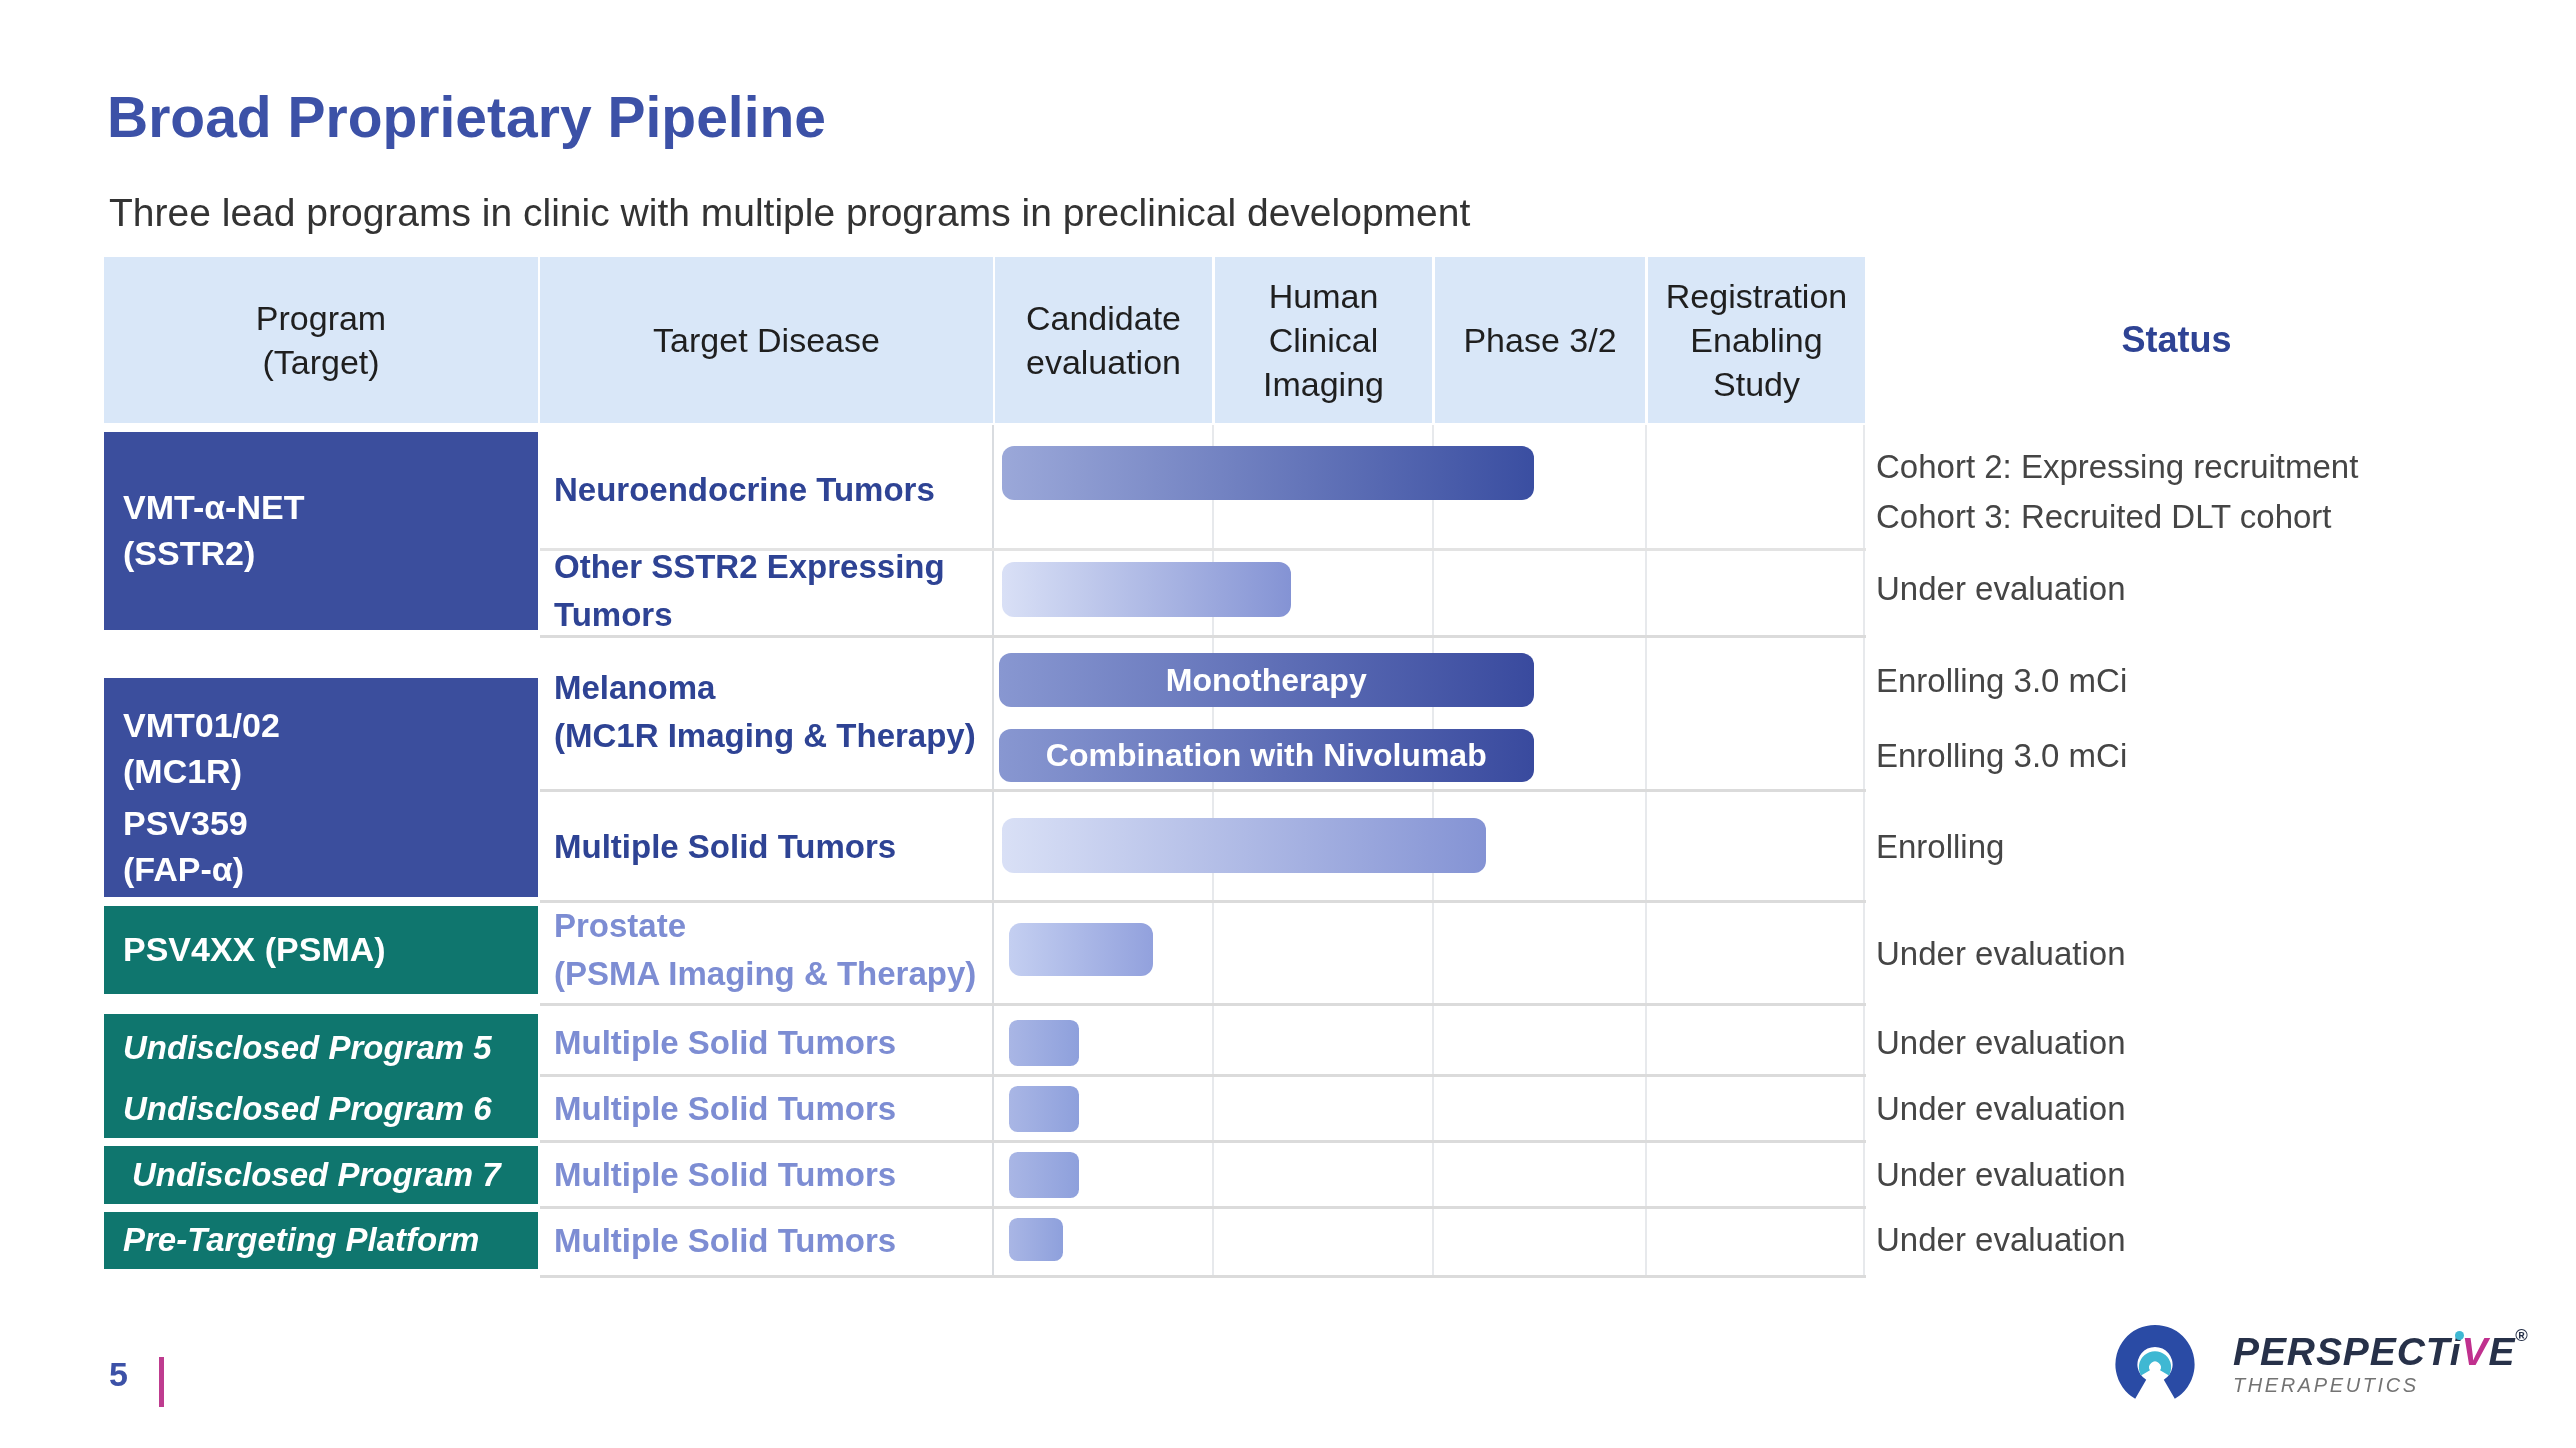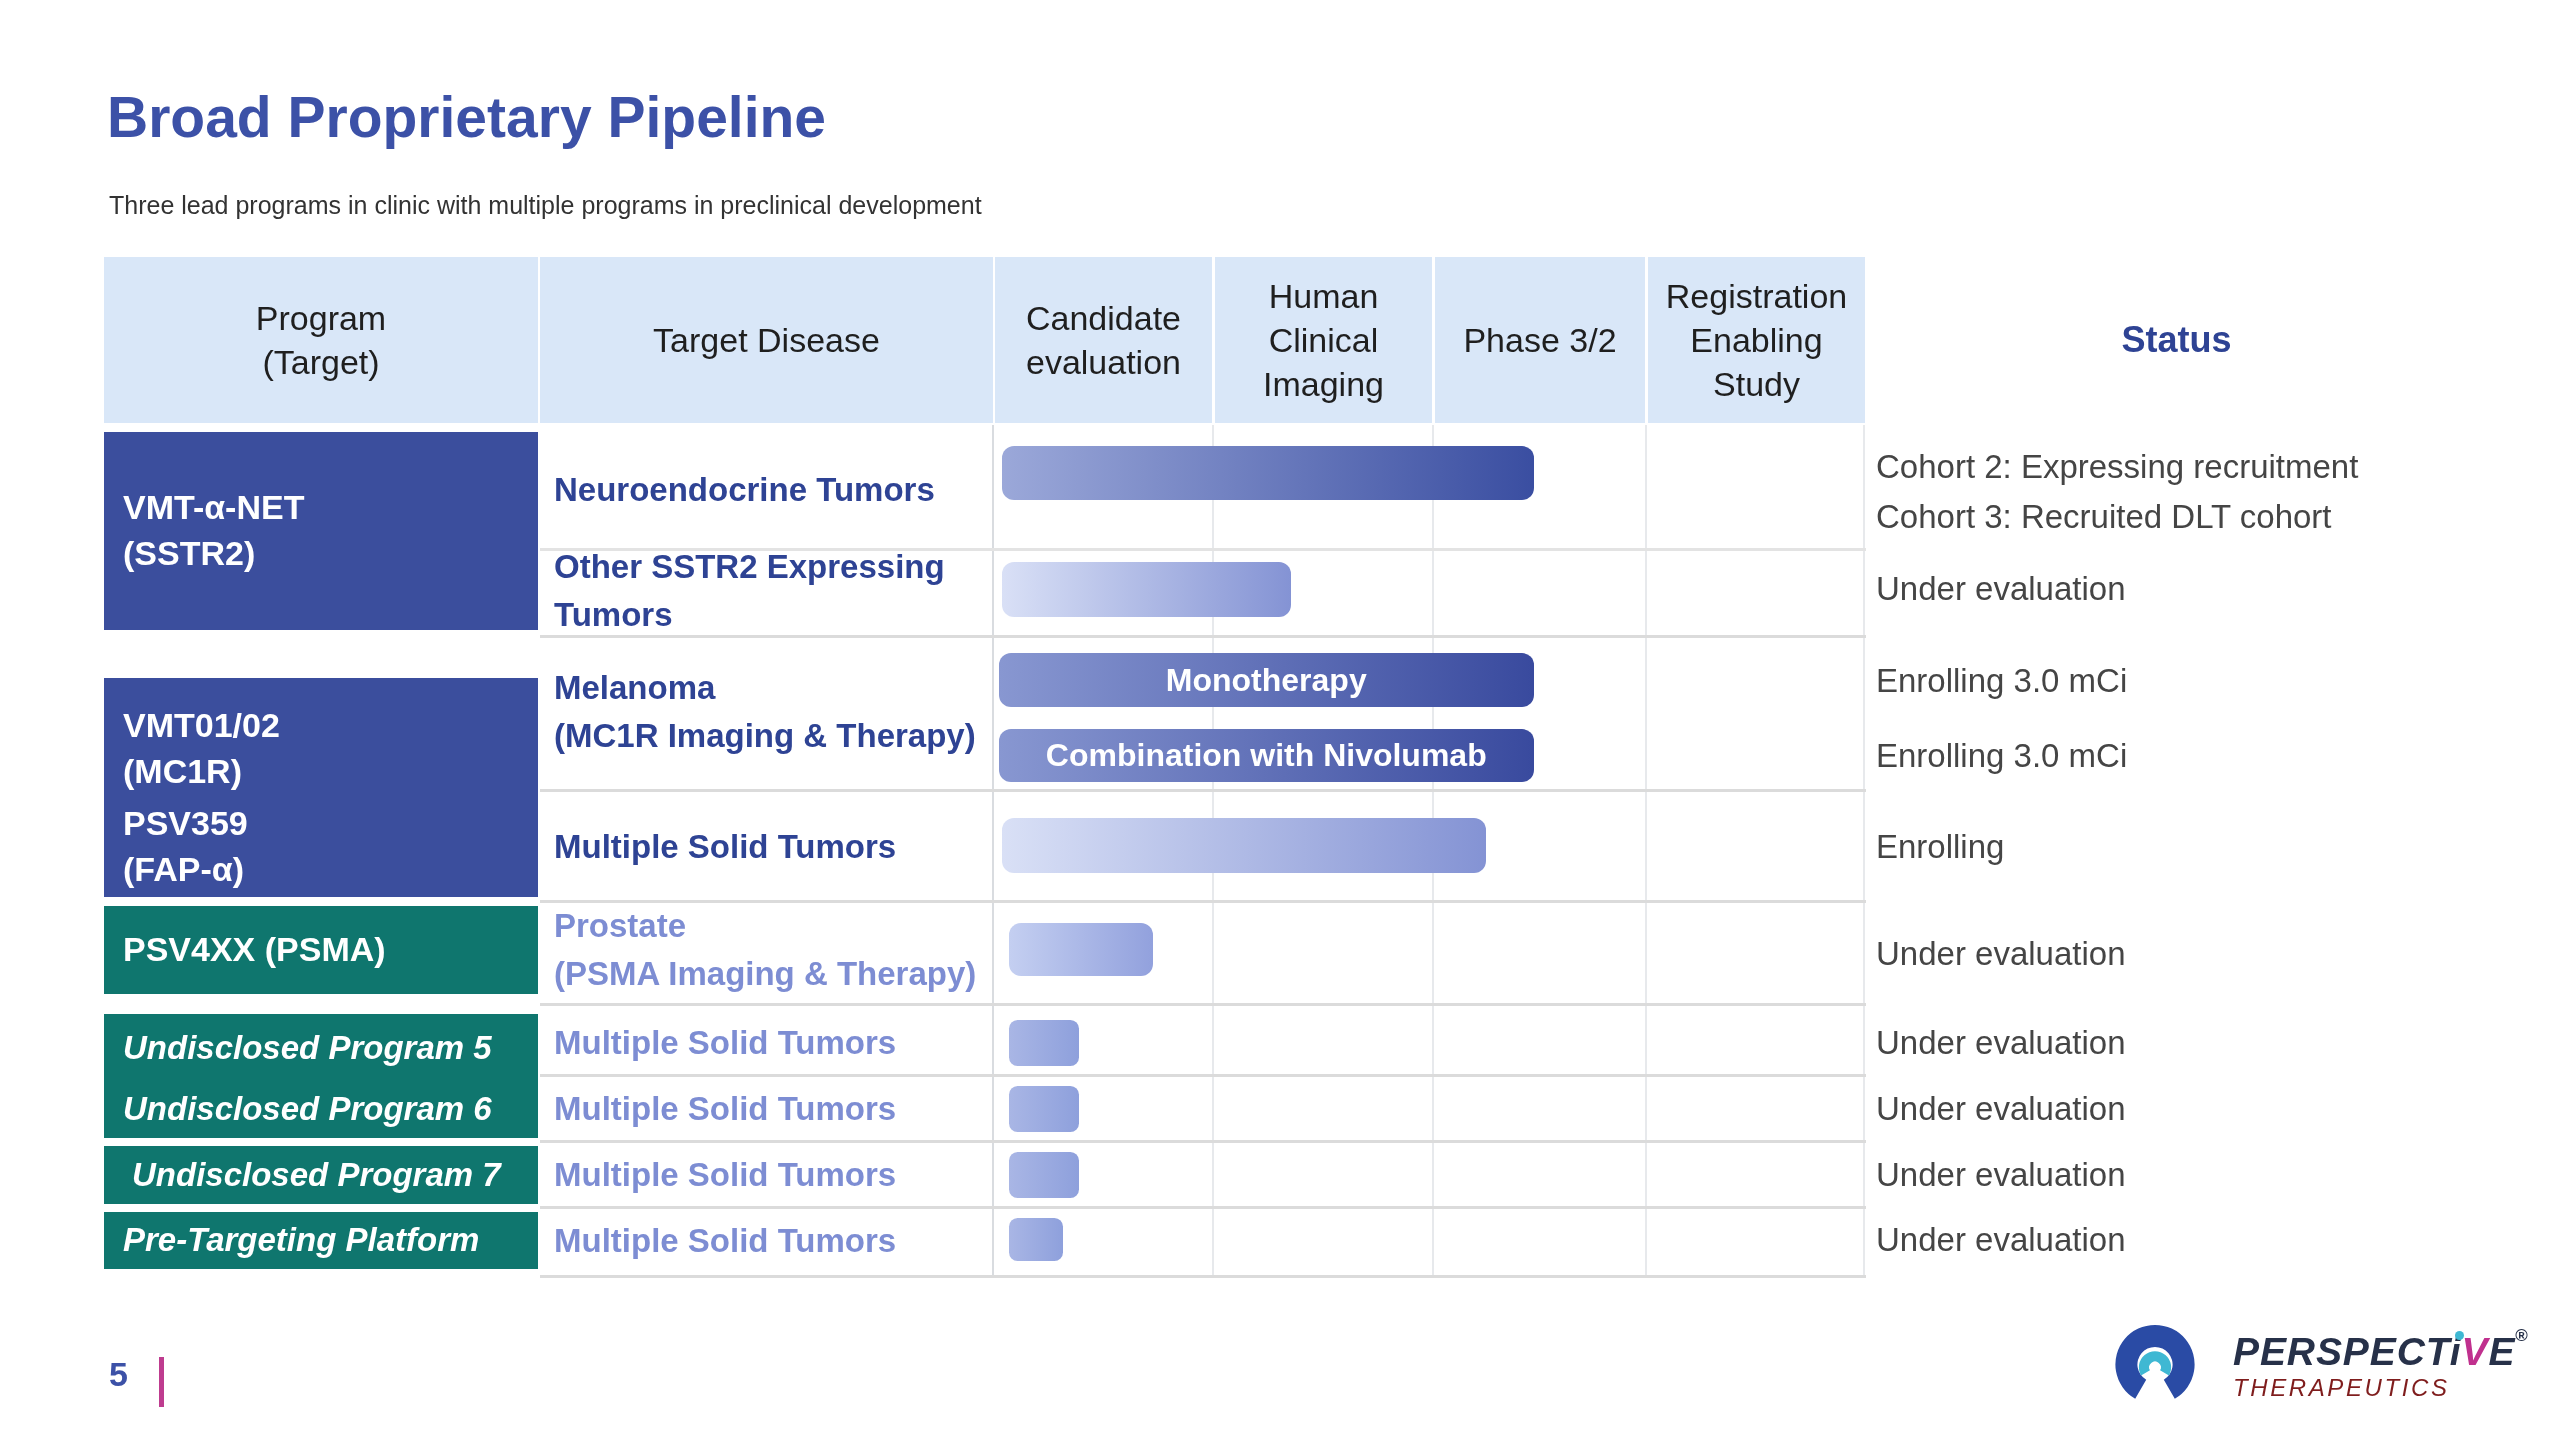--- a/index.html
+++ b/index.html
@@ -1,20 +1,20 @@
 <!DOCTYPE html>
 <html style="font-size:13.7px"><head>
 <meta charset="utf-8">
 <style>
   html,body{margin:0;padding:0;background:#ffffff;width:2576px;height:1449px;
     font-family:"Liberation Sans",sans-serif;overflow:hidden;position:relative;}
   .abs{position:absolute;box-sizing:border-box;}
   
   .title{left:107px;top:84px;font-size:57px;font-weight:700;color:#3C51A7;letter-spacing:0;}
-  .subtitle{left:109px;top:191px;font-size:25px;font-weight:400;color:#333333;}
+  .subtitle{left:109px;top:191px;font-size:39px;font-weight:400;color:#333333;}
   
   .hcell{top:257px;height:166px;background:#D9E7F8;display:flex;align-items:center;justify-content:center;
     text-align:center;font-size:34px;color:#1F1F1F;line-height:1.3;white-space:pre-line;}
   .status-head{top:257px;height:166px;display:flex;align-items:center;justify-content:center;
     font-size:36px;font-weight:700;color:#2E4394;}
   
   .pcell{left:104px;width:434px;display:flex;align-items:center;padding-left:19px;padding-right:8.6px;
     color:#ffffff;font-size:34px;font-weight:700;line-height:1.35;white-space:pre-line;}
   .pdark{background:#3B4E9D;}
   .pmed{background:#0f766e;}
@@ -42,21 +42,21 @@
   .vline{width:1.7px;background:#E7E9EC;top:425px;height:852px;}
   
   .pagenum{left:109px;top:1355px;font-size:34px;font-weight:700;color:#3C51A7;}
   .pagebar{left:159px;top:1357px;width:5.2px;height:50px;background:#BE3C8F;}
   .logo-word{left:2233px;top:1326px;font-size:39px;font-weight:700;font-style:italic;color:#273149;letter-spacing:0.9px;white-space:nowrap;}
   .logo-word .vmag{color:#C0308E;}
   .logo-word .idot{position:relative;}
   .logo-word .idot::after{content:"";position:absolute;width:9.4px;height:9.4px;border-radius:50%;
     background:#3FB8D3;top:0.9px;left:5.2px;}
   .logo-reg{font-size:17px;vertical-align:24px;color:#273149;font-style:normal;}
-  .logo-sub{left:2233px;top:1374px;font-size:24px;font-style:italic;color:#7f1d1d;letter-spacing:2.6px;white-space:nowrap;}
+  .logo-sub{left:2233px;top:1374px;font-size:20px;font-style:italic;color:#737373;letter-spacing:2.6px;white-space:nowrap;}
 </style>
 </head>
 <body>
 
 <div class="abs title">Broad Proprietary Pipeline</div>
 <div class="abs subtitle">Three lead programs in clinic with multiple programs in preclinical development</div>
 
 <div class="abs hcell" style="left:104px;width:434px;">Program
 (Target)</div>
 <div class="abs hcell" style="left:540px;width:453px;">Target Disease</div>

